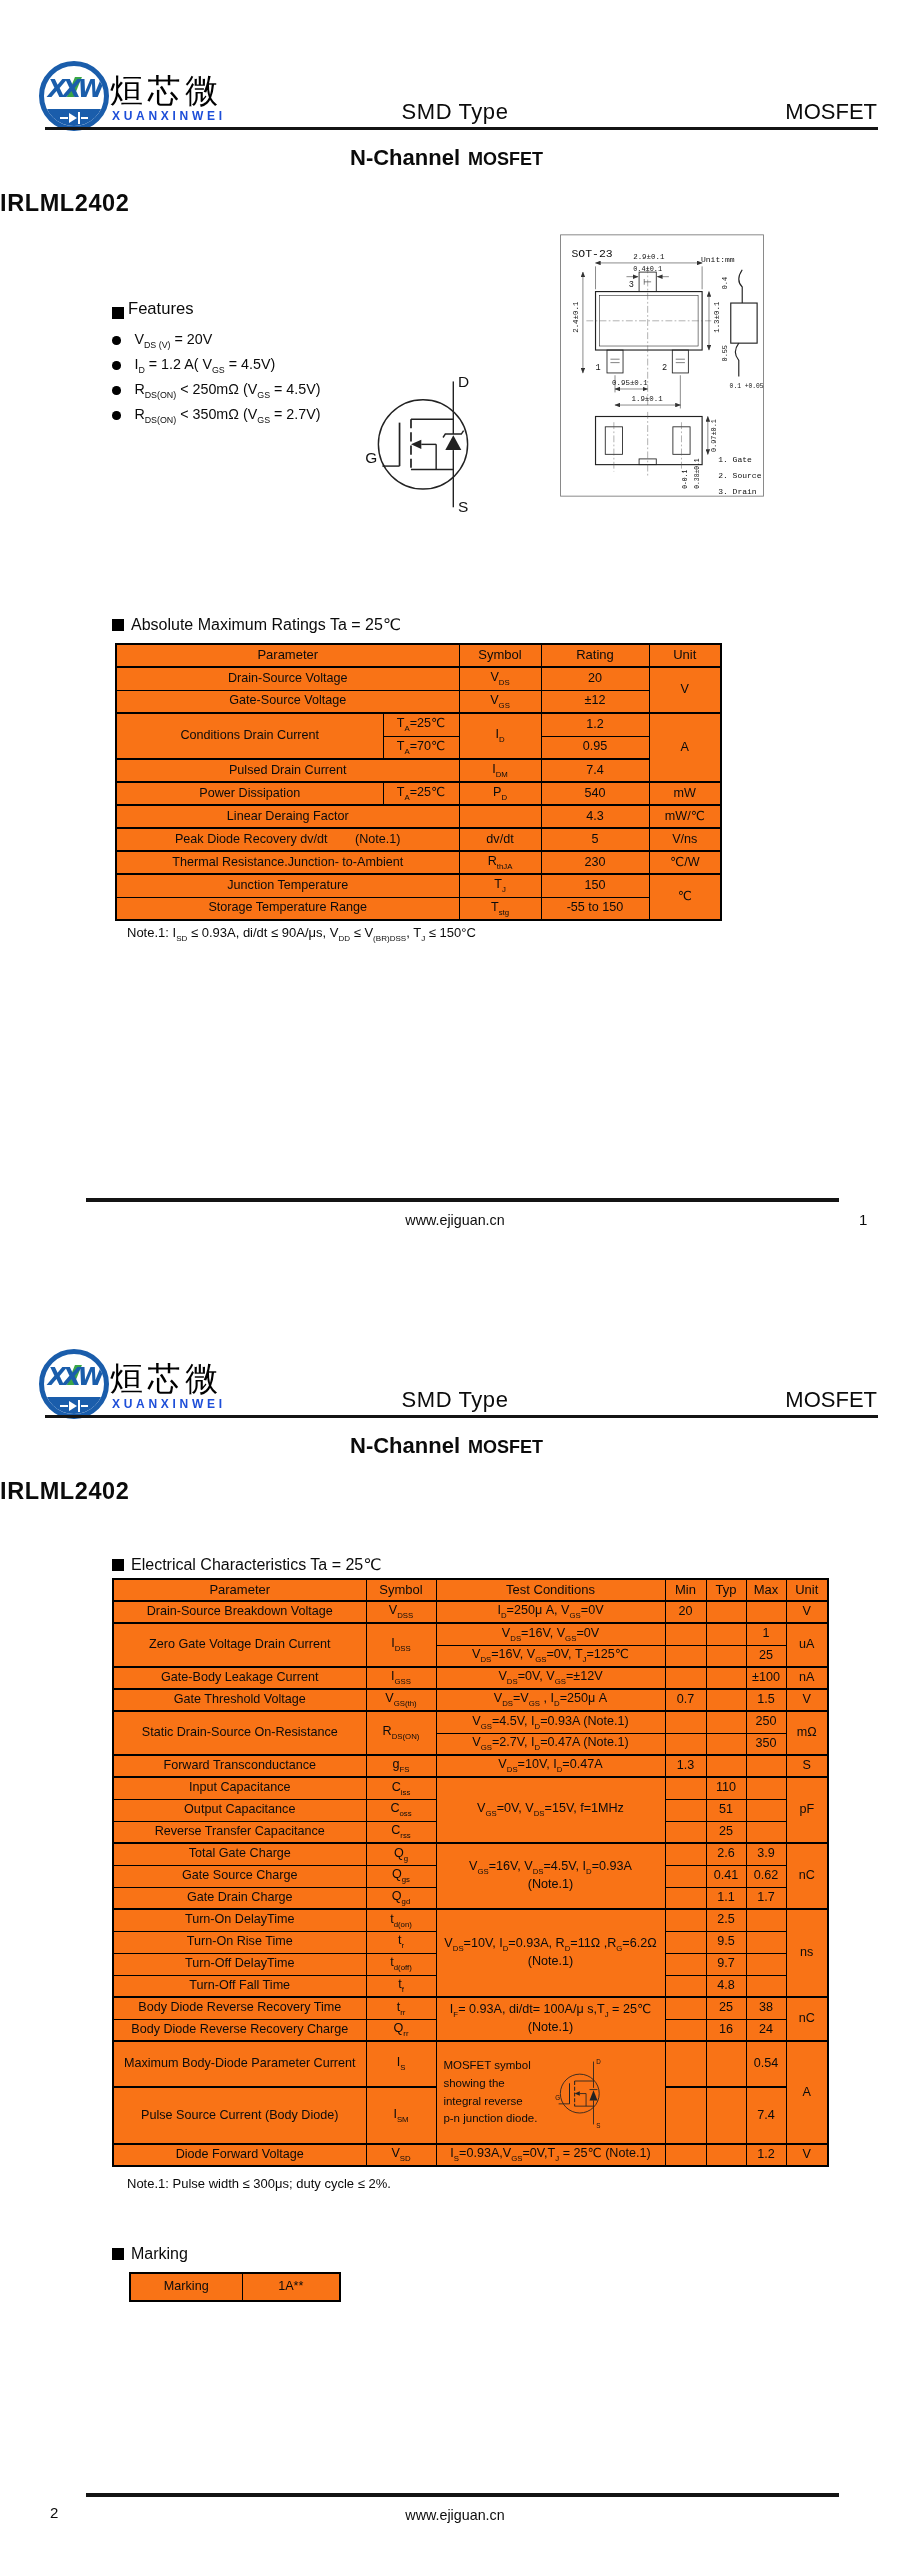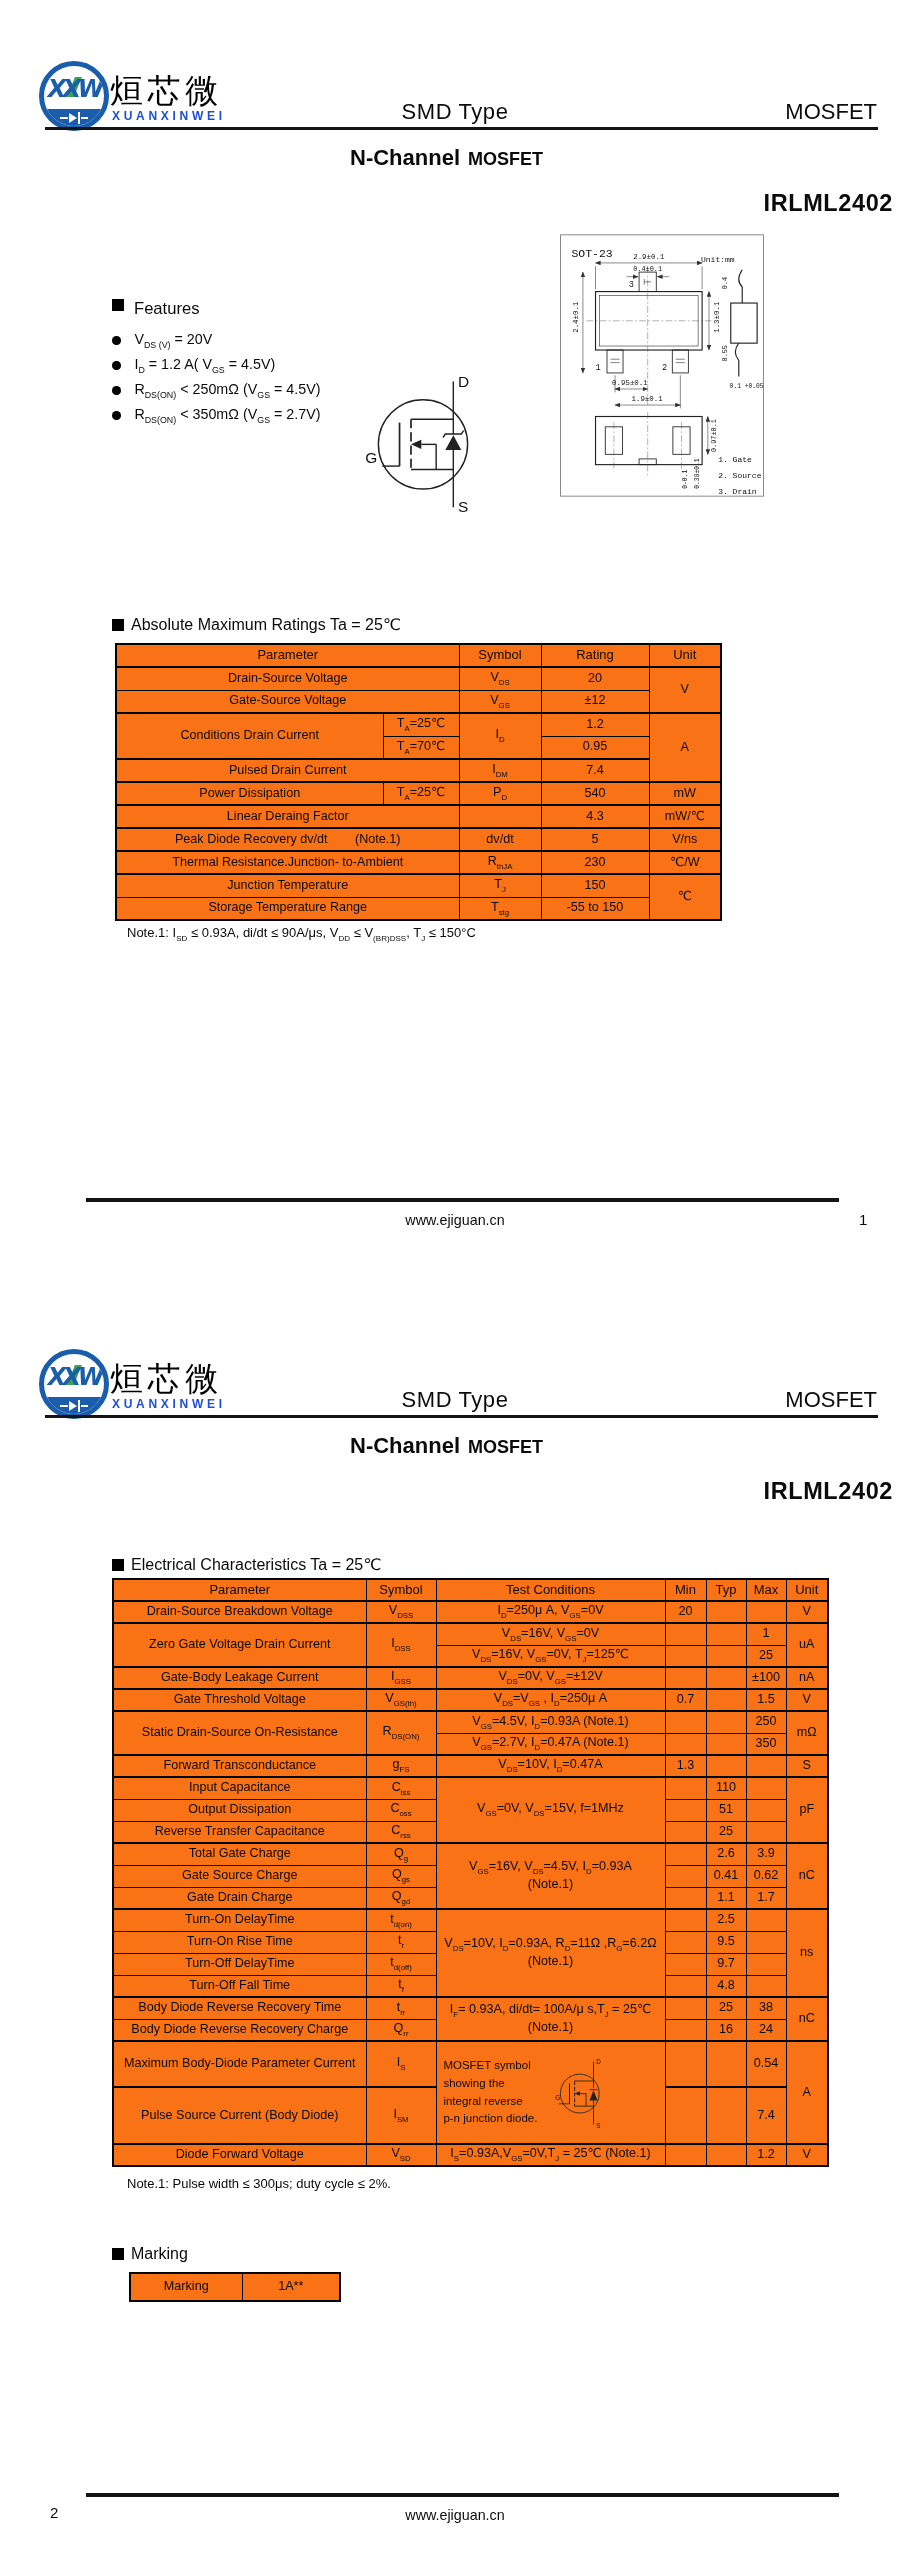--- a/index.html
+++ b/index.html
@@ -9,41 +9,41 @@
   #p1{top:0}
   #p2{top:1288px}
   .rule{position:absolute;background:#141414}
 
   
   .hdr-center{position:absolute;left:0;right:0;top:99px;text-align:center;font-size:22px;letter-spacing:0.6px}
   .hdr-right{position:absolute;right:33px;top:99px;font-size:22px}
   .title1{position:absolute;left:0;right:17px;top:145px;text-align:center;font-weight:bold}
   .chan{font-size:22px}
   .dev{font-size:18px;margin-left:8px}
-  .title2{position:absolute;left:0;right:17px;top:190px;text-align:right;font-weight:bold;font-size:23.5px;letter-spacing:0.6px}
+  .title2{position:absolute;left:0;right:17px;top:190px;text-align:left;font-weight:bold;font-size:23.5px;letter-spacing:0.6px}
 
   
   .logo{position:absolute;left:29px;top:49px;width:224px;height:92px}
   .lg-circle{position:absolute;left:10.3px;top:11.5px;width:60px;height:60px;border:5.2px solid #1a5dab;border-radius:50%;overflow:hidden;background:#fff}
   .lg-xxw{position:absolute;left:0;right:0;top:9.2px;text-align:center;font-size:24px;font-weight:800;font-style:italic;letter-spacing:-3.4px;color:#1a5dab;font-family:"DejaVu Sans",sans-serif}
   .lg-accent{position:absolute;left:27px;top:11.5px;width:6.9px;height:19.5px;background:#3aa648;transform:skewX(-22deg)}
   .lg-band{position:absolute;left:-2.9px;right:-2.9px;bottom:-1.7px;height:18.4px;background:#1a5dab;display:flex;align-items:center;justify-content:center;gap:1.1px}
   .d-line{width:7.5px;height:1.7px;background:#fff}
   .d-tri{width:0;height:0;border-top:5.2px solid transparent;border-bottom:5.2px solid transparent;border-left:8px solid #fff}
   .d-bar{width:1.7px;height:11.5px;background:#fff}
   .lg-cn{position:absolute;left:81px;top:19.5px;font-size:33px;font-weight:400;letter-spacing:4.6px;color:#000;white-space:nowrap}
   .lg-en{position:absolute;left:83px;top:60px;font-size:12px;letter-spacing:3.7px;color:#1d4ed8;font-weight:600;white-space:nowrap}
 
   
   .sec{position:absolute;display:flex;align-items:center;gap:7px;font-size:16px;white-space:nowrap}
   .sq{width:12px;height:12px;background:#000;flex:none}
 
   
   .feat{position:absolute;left:112px;top:299px;width:356px}
-  .feat-h{display:flex;align-items:flex-start;gap:10px;font-size:16.6px;margin-bottom:9.2px}
+  .feat-h{display:flex;align-items:flex-end;gap:4px;font-size:16.6px;margin-bottom:9.2px}
   .fi{display:flex;align-items:center;gap:13.8px;font-size:14.3px;height:25px}
   .dot{width:8.6px;height:8.6px;border-radius:50%;background:#000;flex:none}
 
   
   table.dt{position:absolute;border-collapse:collapse;table-layout:fixed;background:#f97316;border:2.3px solid #000}
   table.dt td{border:1.1px solid #000;font-size:12.6px;text-align:center;vertical-align:middle;padding:0.6px 2.3px;line-height:1.25;overflow:hidden}
   tr.g>td{border-top-width:2.3px}
   tr.hd>td{border-bottom-width:2.3px;font-size:13px}
   td.pl{text-align:left;padding-left:8px}
   td.cl{text-align:left;padding-left:6.9px}
@@ -426,21 +426,21 @@
     <tr class="g">
       <td class="pl">Input Capacitance</td>
       <td>C<sub>iss</sub></td>
       <td rowspan="3" class="cl">V<sub>GS</sub>=0V,  V<sub>DS</sub>=15V,  f=1MHz</td>
       <td></td>
       <td>110</td>
       <td></td>
       <td rowspan="3">pF</td>
     </tr>
     <tr>
-      <td class="pl">Output Dissipation</td>
+      <td class="pl">Output Capacitance</td>
       <td>C<sub>oss</sub></td>
       <td></td>
       <td>51</td>
       <td></td>
     </tr>
     <tr>
       <td class="pl">Reverse Transfer Capacitance</td>
       <td>C<sub>rss</sub></td>
       <td></td>
       <td>25</td>

